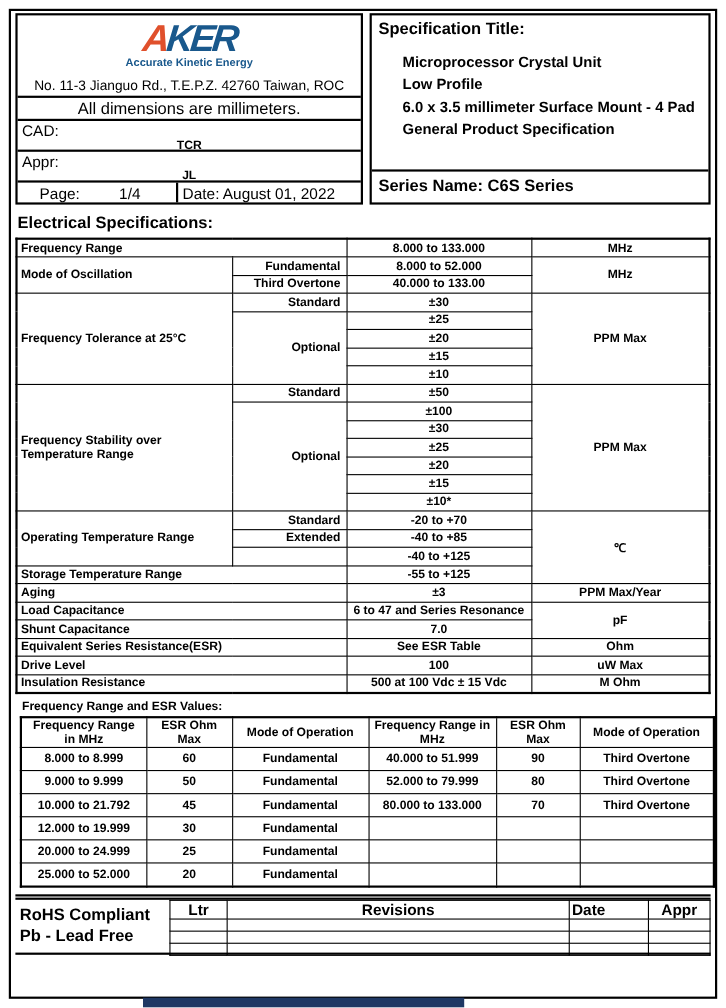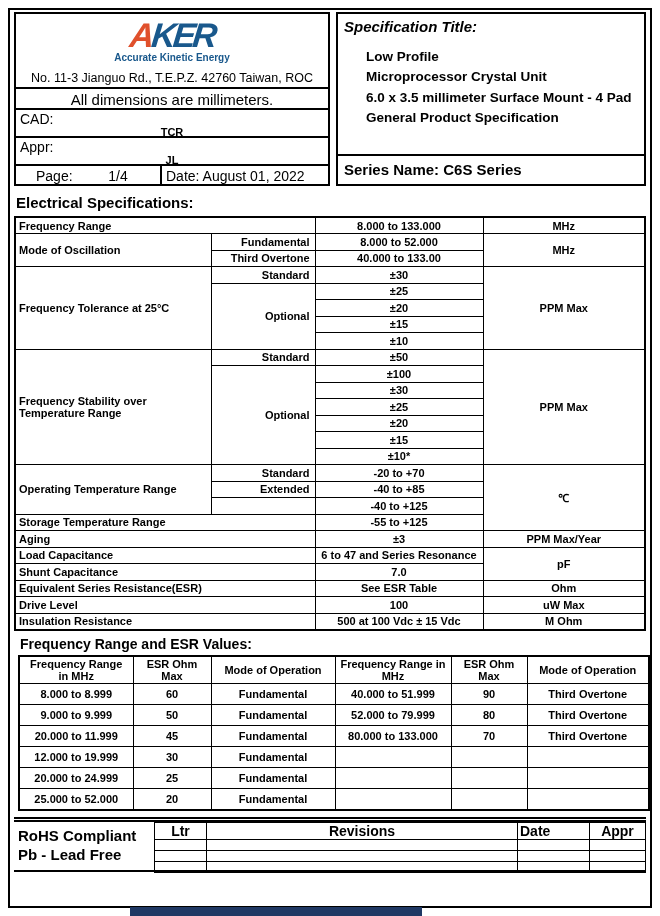--- a/index.html
+++ b/index.html
@@ -23,27 +23,27 @@
   .info-value { position:absolute; left:0; right:0; top:16px; text-align:center;
     font-size:11px; font-weight:bold; }
   .page-row { flex:1; border-top:2px solid #000; display:flex; font-size:14px; }
   .page-cell { width:146px; position:relative; border-right:2px solid #000; }
   .page-cell .info-label { top:2px;margin-left:16px; }
   .page-num { position:absolute; left:60px; right:0; top:2px; text-align:center; font-size:14px; }
   .date-cell { flex:1; padding:2px 0 0 4px; }
 
   .right-box { flex:1; border:2px solid #000; display:flex; flex-direction:column; }
   .spec-title-section { flex:1; padding:4px 6px; }
-  .spec-title-label { font-weight:bold; font-size:15px;font-style:italic; }
+  .spec-title-label { font-weight:bold; font-size:15px; }
   .spec-lines { margin:12px 0 0 22px; font-weight:bold; font-size:13.5px; line-height:1.5; }
   .series-row { border-top:2px solid #000; font-weight:bold; font-size:15px; padding:5px 6px 6px; }
 
   
   .section-heading { font-weight:bold; font-size:15px; margin:8px 0 5px 2px; }
-  .section-heading2 { font-weight:bold; font-size:14px; margin:5px 0 3px 6px; }
+  .section-heading2 { font-weight:bold; font-size:11px; margin:5px 0 3px 6px; }
 
   
   table { border-collapse:collapse; width:100%; table-layout:fixed; }
   .espec td { border:1px solid #000; height:16.5px; font-size:11px; font-weight:bold; padding:0 3px; }
   .espec { border:2px solid #000; }
   .espec .lbl { text-align:left; }
   .espec .sub { text-align:right; padding-right:5px; }
   .espec .val, .espec .unit { text-align:center; }
 
   
@@ -90,22 +90,22 @@
           <span class="page-num">1/4</span>
         </div>
         <div class="date-cell">Date: August 01, 2022</div>
       </div>
     </div>
 
     <div class="right-box">
       <div class="spec-title-section">
         <div class="spec-title-label">Specification Title:</div>
         <div class="spec-lines">
+          <div>Microprocessor Crystal Unit</div>
           <div>Low Profile</div>
-          <div>Microprocessor Crystal Unit</div>
           <div>6.0 x 3.5 millimeter Surface Mount - 4 Pad</div>
           <div>General Product Specification</div>
         </div>
       </div>
       <div class="series-row">Series Name: C6S Series</div>
     </div>
   </div>
 
   <div class="section-heading">Electrical Specifications:</div>
 
@@ -258,21 +258,21 @@
       </tr>
       <tr>
         <td>9.000 to 9.999</td>
         <td>50</td>
         <td>Fundamental</td>
         <td>52.000 to 79.999</td>
         <td>80</td>
         <td>Third Overtone</td>
       </tr>
       <tr>
-        <td>20.000 to 11.999</td>
+        <td>10.000 to 21.792</td>
         <td>45</td>
         <td>Fundamental</td>
         <td>80.000 to 133.000</td>
         <td>70</td>
         <td>Third Overtone</td>
       </tr>
       <tr>
         <td>12.000 to 19.999</td>
         <td>30</td>
         <td>Fundamental</td>

